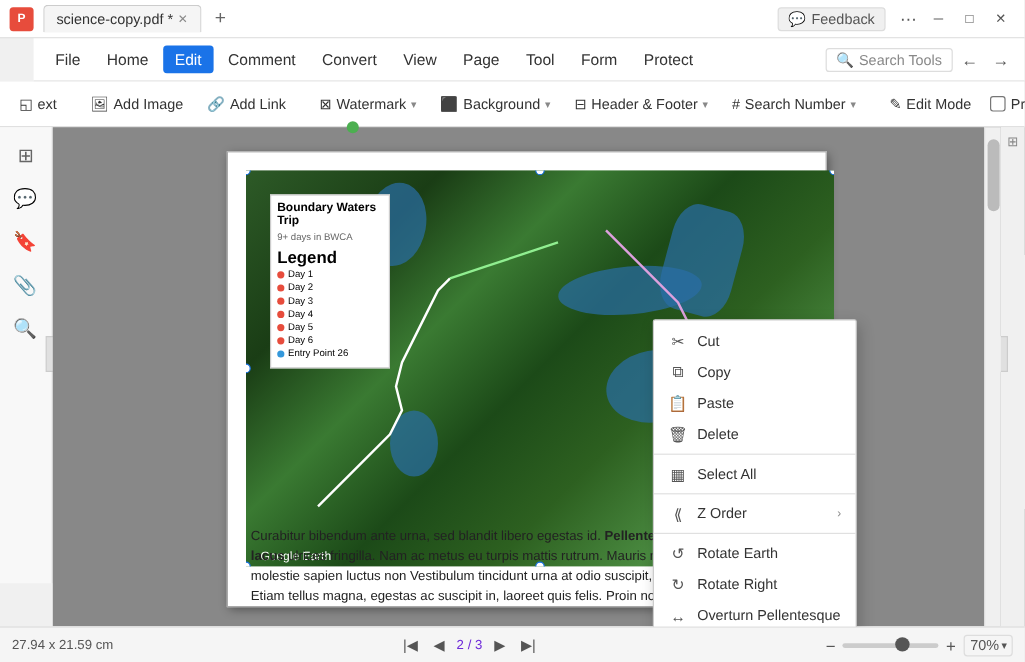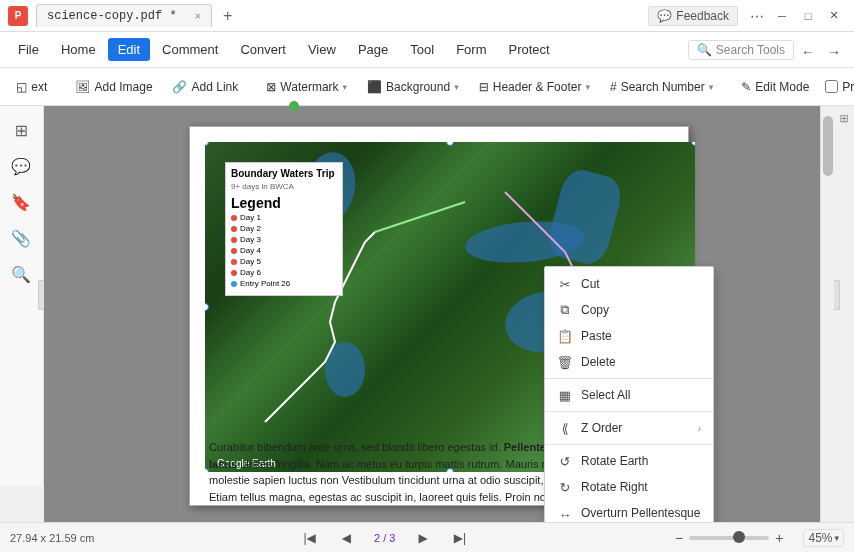--- a/index.html
+++ b/index.html
@@ -1,30 +1,30 @@
 <!DOCTYPE html>
 <html><head>
   <meta charset="utf-8">
   <style>
     * { margin: 0; padding: 0; box-sizing: border-box; }
     body { font-family: 'Segoe UI', Arial, sans-serif; font-size: 13px; background: #f0f0f0; width: 854px; height: 552px; overflow: hidden; user-select: none; }
 
     
     #title-bar { display: flex; align-items: center; background: #ffffff; height: 32px; border-bottom: 1px solid #ddd; padding: 0 8px; }
     #title-bar .app-icon { width: 20px; height: 20px; background: #e74c3c; border-radius: 3px; display: flex; align-items: center; justify-content: center; color: white; font-size: 10px; font-weight: bold; margin-right: 8px; }
-    #title-bar .tab { display: flex; align-items: center; background: #f5f5f5; border: 1px solid #ccc; border-bottom: none; border-radius: 4px 4px 0 0; padding: 4px 10px; font-size: 12px; color: #333; gap: 18px; font-family: Liberation Mono, monospace; }
+    #title-bar .tab { display: flex; align-items: center; background: #f5f5f5; border: 1px solid #ccc; border-bottom: none; border-radius: 4px 4px 0 0; padding: 4px 10px; font-size: 12px; color: #333; gap: 4px; }
     #title-bar .tab .close-btn { font-size: 10px; color: #888; cursor: pointer; }
     #title-bar .new-tab { width: 24px; height: 24px; display: flex; align-items: center; justify-content: center; font-size: 16px; color: #666; cursor: pointer; margin-left: 4px; }
     #title-bar .title-spacer { flex: 1; }
     #title-bar .feedback-btn { display: flex; align-items: center; gap: 4px; font-size: 12px; color: #555; background: #f0f0f0; border: 1px solid #ddd; border-radius: 3px; padding: 2px 8px; cursor: pointer; margin-right: 6px; }
     #title-bar .win-controls { display: flex; gap: 2px; }
     #title-bar .win-btn { width: 24px; height: 20px; display: flex; align-items: center; justify-content: center; font-size: 11px; color: #555; cursor: pointer; border-radius: 2px; }
 
     
-    #menu-bar { display: flex; align-items: center; background: #ffffff; height: 36px; border-bottom: 1px solid #e0e0e0; padding: 0 8px; gap: 2px; }
+    #menu-bar { display: flex; align-items: center; background: #ffffff; height: 36px; border-bottom: 1px solid #e0e0e0; padding: 0 8px; gap: 2px; margin-left: 28px; }
     #menu-bar .menu-item { padding: 4px 10px; font-size: 13px; color: #333; cursor: pointer; border-radius: 3px; }
     #menu-bar .menu-item.active { background: #1a73e8; color: #ffffff; border-radius: 3px; }
     #menu-bar .search-tools { margin-left: auto; display: flex; align-items: center; gap: 4px; color: #888; font-size: 12px; border: 1px solid #ddd; border-radius: 3px; padding: 2px 8px; }
     #menu-bar .nav-btn { width: 24px; height: 24px; display: flex; align-items: center; justify-content: center; color: #555; cursor: pointer; font-size: 14px; }
 
     
     #toolbar { display: flex; align-items: center; background: #ffffff; height: 38px; border-bottom: 1px solid #e0e0e0; padding: 0 8px; gap: 4px; }
     .toolbar-btn { display: flex; align-items: center; gap: 4px; padding: 4px 8px; font-size: 12px; color: #333; cursor: pointer; border-radius: 3px; white-space: nowrap; }
     .toolbar-btn .arrow { font-size: 9px; color: #888; }
     .toolbar-sep { width: 1px; height: 22px; background: #ddd; margin: 0 2px; }
@@ -44,42 +44,42 @@
     #page-container { position: relative; margin-top: 20px; }
 
     
     #pdf-page { width: 500px; height: 380px; background: white; position: relative; border: 1px solid #aaa; box-shadow: 2px 2px 8px rgba(0,0,0,0.4); }
 
     
     #map-area { position: absolute; top: 15px; left: 15px; width: 490px; height: 330px; background: linear-gradient(135deg, #2d5a27 0%, #1a3d15 20%, #3a7a32 35%, #1c4a18 50%, #2d6020 65%, #4a8a40 80%, #1e3d1a 100%); overflow: hidden; }
     .map-water { position: absolute; background: #2a6ea6; border-radius: 50%; opacity: 0.7; }
 
     
-    #legend-box { position: absolute; top: 20px; left: 20px; width: 118px; background: white; border: 1px solid #ccc; padding: 5px; font-size: 9px; }
+    #legend-box { position: absolute; top: 20px; left: 20px; width: 100px; background: white; border: 1px solid #ccc; padding: 5px; font-size: 9px; }
     #legend-box .legend-title { font-weight: bold; font-size: 10px; margin-bottom: 3px; }
     #legend-box .legend-sub { font-size: 8px; color: #666; margin-bottom: 4px; }
     .legend-item { display: flex; align-items: center; gap: 3px; margin-bottom: 2px; font-size: 8px; }
     .legend-dot { width: 6px; height: 6px; border-radius: 50%; }
 
     
     .handle { position: absolute; width: 8px; height: 8px; background: white; border: 1px solid #1a73e8; border-radius: 50%; }
 
     
     #context-menu { position: absolute; top: 140px; left: 355px; width: 170px; background: white; border: 1px solid #ccc; box-shadow: 2px 4px 12px rgba(0,0,0,0.2); border-radius: 2px; z-index: 100; padding: 4px 0; }
     .cm-item { display: flex; align-items: center; padding: 5px 12px; font-size: 12px; color: #333; cursor: pointer; gap: 8px; }
     .cm-icon { width: 16px; height: 16px; display: flex; align-items: center; justify-content: center; font-size: 13px; color: #555; flex-shrink: 0; }
     .cm-arrow { margin-left: auto; font-size: 10px; color: #888; }
     .cm-sep { height: 1px; background: #e0e0e0; margin: 3px 0; }
 
     
     #text-area { position: absolute; bottom: 0; left: 15px; right: 15px; height: 70px; font-size: 11px; line-height: 1.5; color: #222; overflow: hidden; padding: 4px; }
     #text-area b { font-weight: bold; }
 
     
-    #status-bar { position: absolute; bottom: 0; left: 0; right: 0; height: 30px; background: #f5f5f5; border-top: 1px solid #ddd; display: flex; align-items: center; padding: 12px 10px; gap: 20px; font-size: 11px; color: #555; }
+    #status-bar { position: absolute; bottom: 0; left: 0; right: 0; height: 30px; background: #f5f5f5; border-top: 1px solid #ddd; display: flex; align-items: center; padding: 12px 10px; gap: 7px; font-size: 11px; color: #555; }
     .status-spacer { flex: 1; }
     .nav-arrow { cursor: pointer; font-size: 12px; color: #555; padding: 0 3px; }
     .page-info { font-size: 11px; color: #6d28d9; }
     .zoom-slider { display: flex; align-items: center; gap: 6px; }
     .zoom-track { width: 80px; height: 4px; background: #ccc; border-radius: 2px; position: relative; }
     .zoom-thumb { position: absolute; left: 55%; top: -5px; width: 12px; height: 12px; background: #555; border-radius: 50%; cursor: pointer; }
 
     
     #rotation-handle { position: absolute; top: 95px; left: calc(44px + 250px); width: 10px; height: 10px; background: #4CAF50; border-radius: 50%; z-index: 10; }
 
@@ -340,16 +340,16 @@
   <div class="nav-arrow">▶|</div>
   <div class="status-spacer"></div>
   <div class="zoom-slider">
     <span style="cursor:pointer;font-size:14px;color:#555;">−</span>
     <div class="zoom-track">
       <div class="zoom-thumb"></div>
     </div>
     <span style="cursor:pointer;font-size:14px;color:#555;">+</span>
   </div>
   <div style="display:flex;align-items:center;gap:2px;border:1px solid #ddd;border-radius:3px;padding:1px 4px;cursor:pointer;font-size:12px;">
-    <span>45%</span>
+    <span>70%</span>
     <span style="font-size:9px;">▾</span>
   </div>
 </div>
 
 </body></html>

